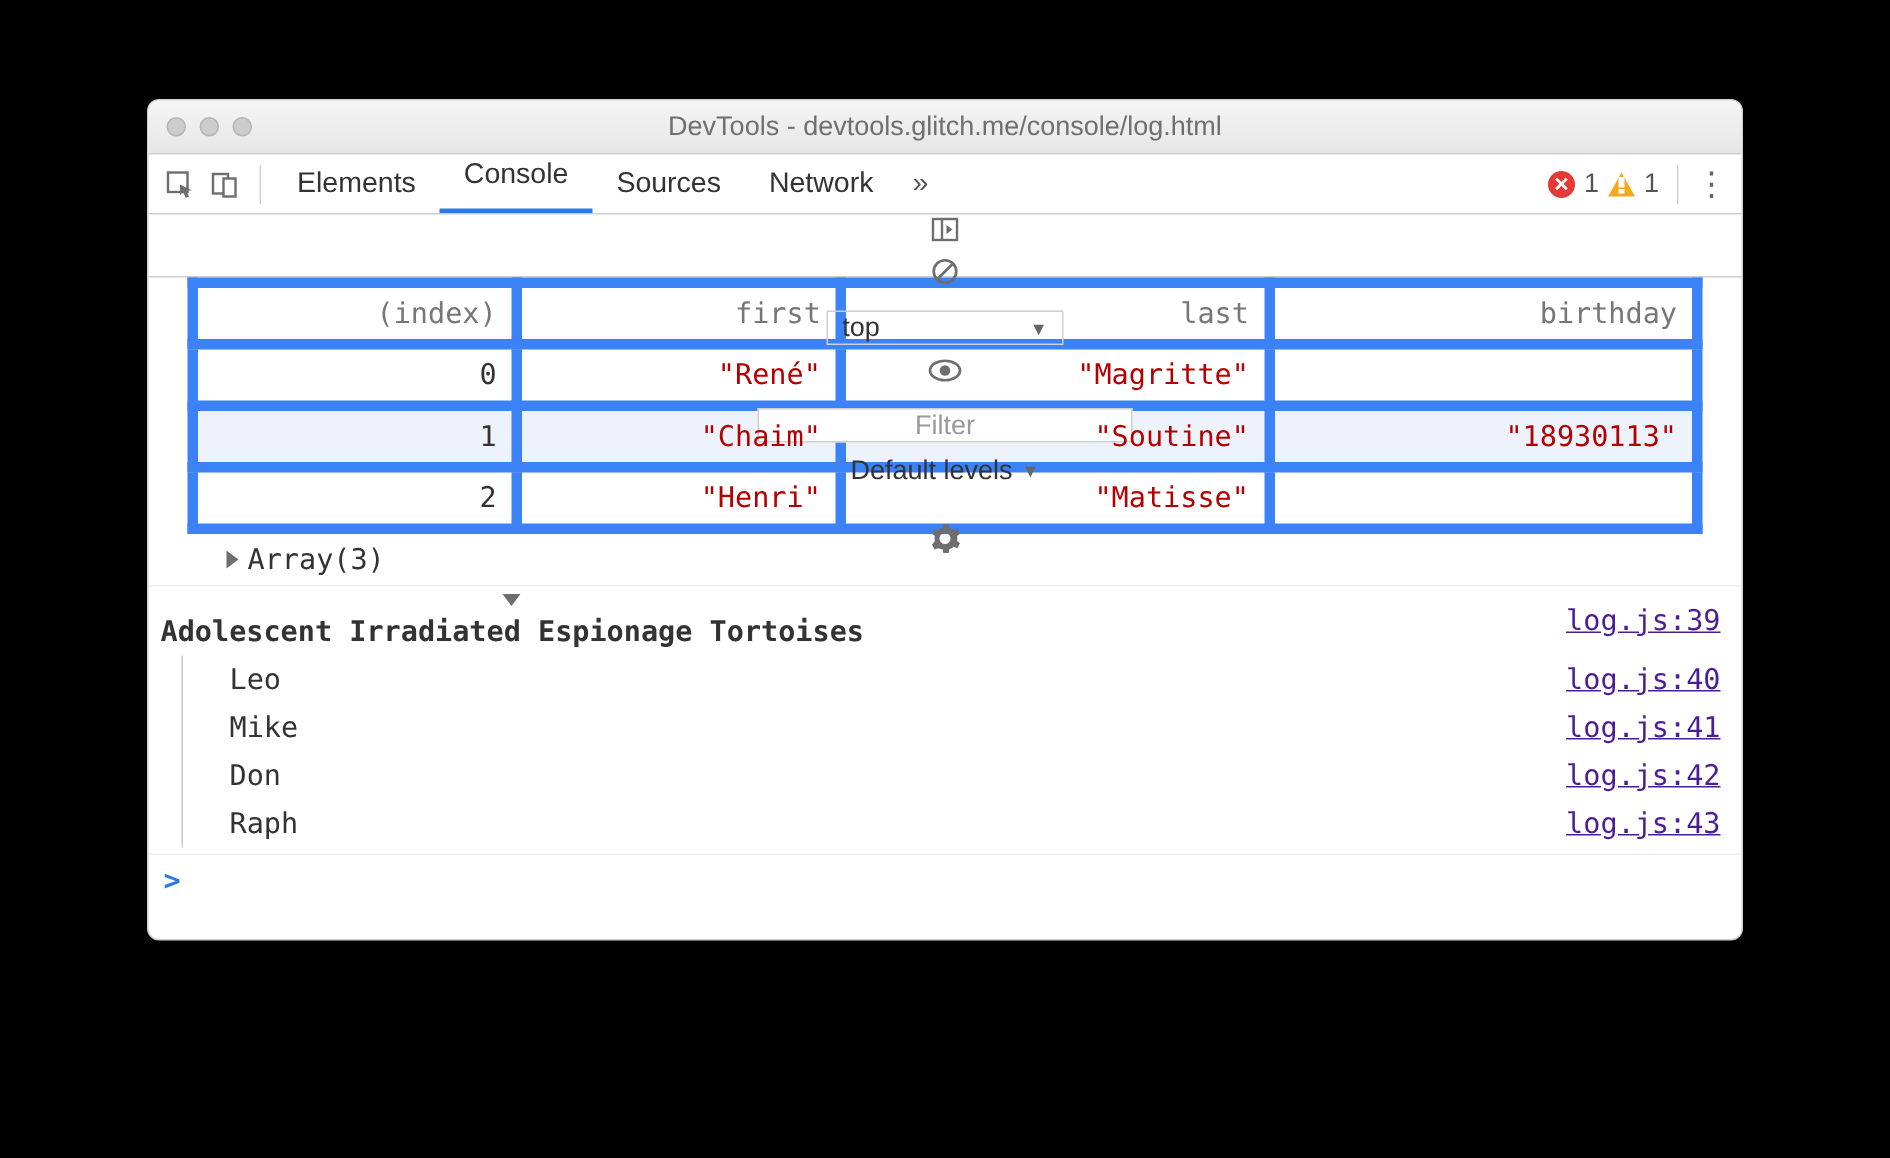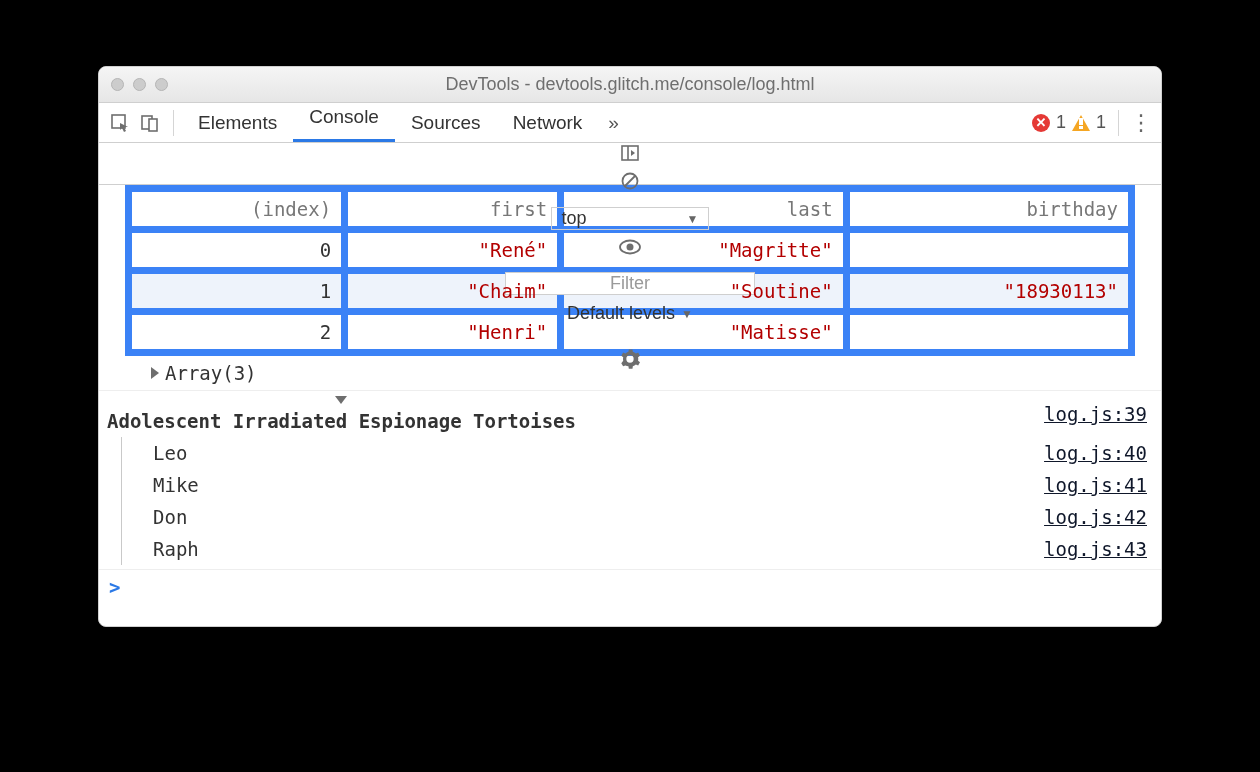--- a/index.html
+++ b/index.html
@@ -112,21 +112,21 @@
   .grprow{
     display:flex;align-items:center;justify-content:space-between;
     padding:5px 14px 5px 8px;
   }
   .grprow .left{display:flex;align-items:center;gap:6px;flex-direction:column;}
   .grprow.head .msg{font-weight:700;}
   .grprow.child{ padding-left:54px; position:relative;}
   .grprow.child::before{
     content:"";position:absolute;left:22px;top:0;bottom:0;width:1px;background:#c9c9c9;
   }
-  .srclink{ color:#0f172a; text-decoration:underline;}
+  .srclink{ color:#4c1d95; text-decoration:underline;}
   .prompt{
     padding:6px 0 14px 10px;color:#2b79e6;font-weight:700;border-top:1px solid #eee;margin-top:4px;
   }
 </style>
 </head>
 <body>
 
 <div class="window">
 
   <div class="titlebar">

